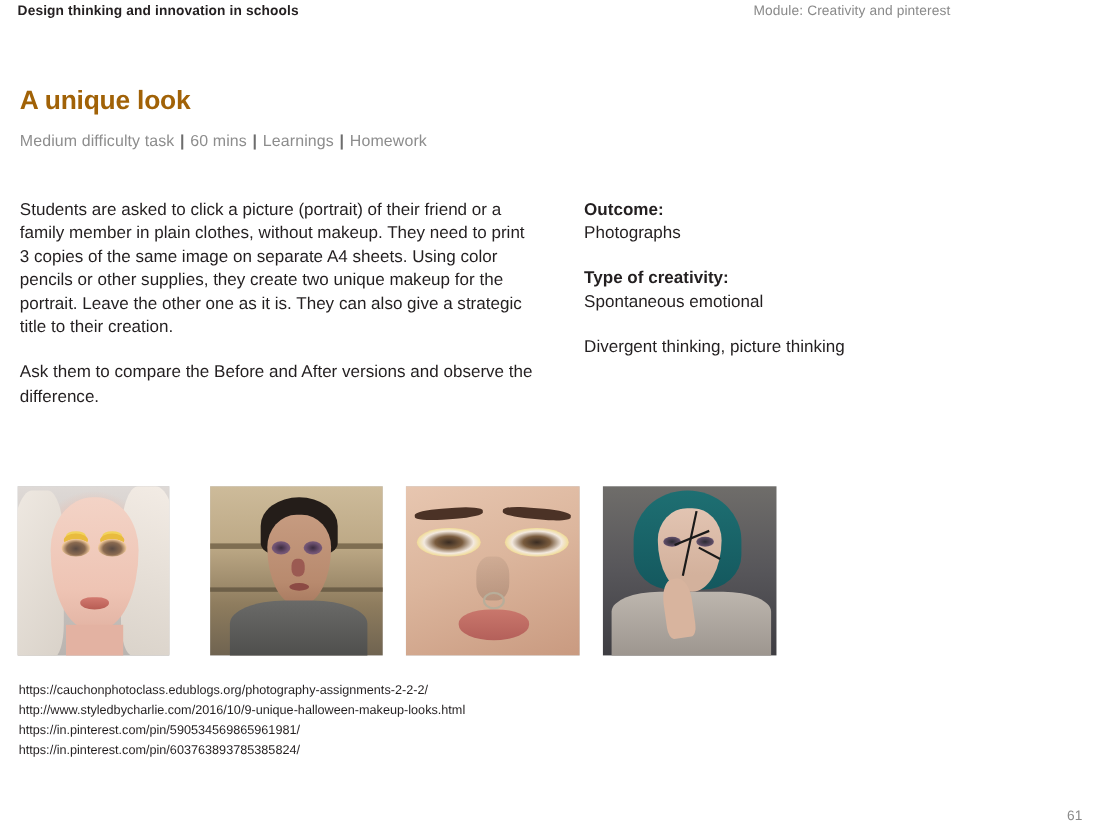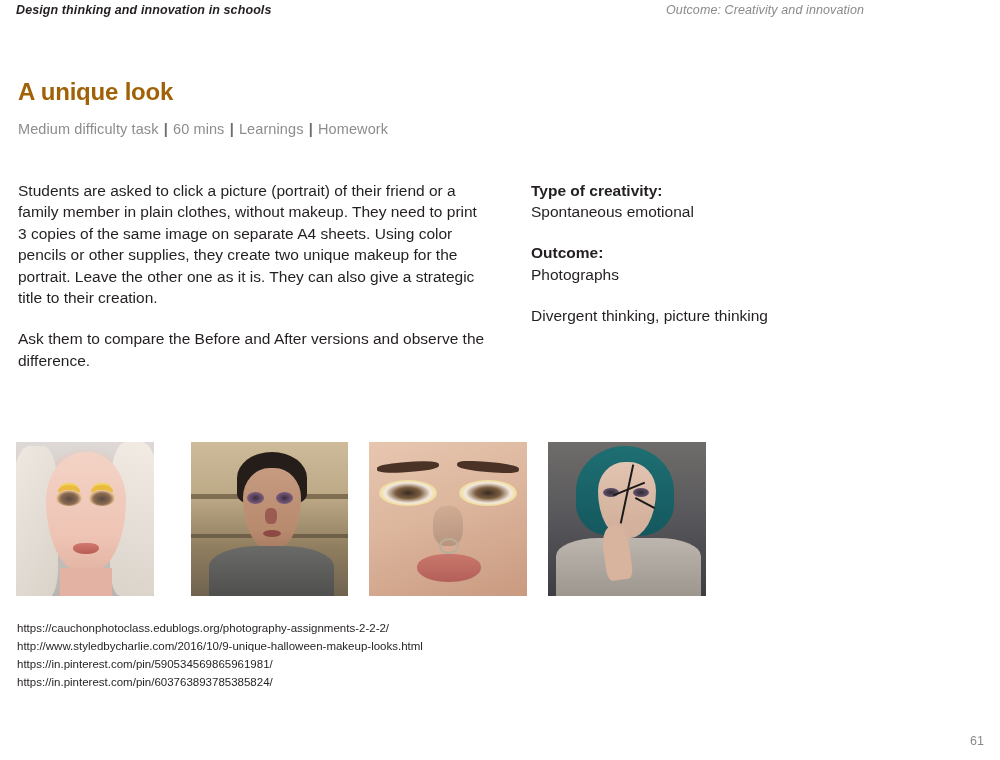--- a/index.html
+++ b/index.html
@@ -16,21 +16,20 @@
     overflow: hidden;
   }
 
   
   .header {
     position: absolute;
     top: 0;
     left: 0;
     width: 876px;
     height: 22px;
-    font-style: italic;
   }
   .header-left {
     position: absolute;
     left: 16px;
     top: 3px;
     font-size: 12.5px;
     font-weight: bold;
     color: #231f20;
     letter-spacing: 0.1px;
   }
@@ -304,21 +303,21 @@
     bottom: 12px;
     font-size: 12.5px;
     color: #8a8a8a;
   }
 </style>
 </head>
 <body>
 
 <div class="header">
   <div class="header-left">Design thinking and innovation in schools</div>
-  <div class="header-right">Outcome: Creativity and innovation</div>
+  <div class="header-right">Module: Creativity and pinterest</div>
 </div>
 
 <div class="title">A unique look</div>
 
 <div class="subtitle">
   <span>Medium difficulty task</span>
   <span class="sep">|</span>
   <span>60 mins</span>
   <span class="sep">|</span>
   <span>Learnings</span>
@@ -326,26 +325,26 @@
   <span>Homework</span>
 </div>
 
 <div class="col-left">
   <p>Students are asked to click a picture (portrait) of their friend or a family member in plain clothes, without makeup. They need to print 3 copies of the same image on separate A4 sheets. Using color pencils or other supplies, they create two unique makeup for the portrait. Leave the other one as it is. They can also give a strategic title to their creation.</p>
   <p>Ask them to compare the Before and After versions and observe the difference.</p>
 </div>
 
 <div class="col-right">
   <div class="info-group">
+    <span class="info-label">Outcome:</span>
+    <span class="info-value">Photographs</span>
+  </div>
+  <div class="info-group">
     <span class="info-label">Type of creativity:</span>
     <span class="info-value">Spontaneous emotional</span>
-  </div>
-  <div class="info-group">
-    <span class="info-label">Outcome:</span>
-    <span class="info-value">Photographs</span>
   </div>
   <div class="info-group">
     <span class="info-value">Divergent thinking, picture thinking</span>
   </div>
 </div>
 
 <div class="images">
 
   <div class="photo photo-1">
     <div class="art p1-bg">

